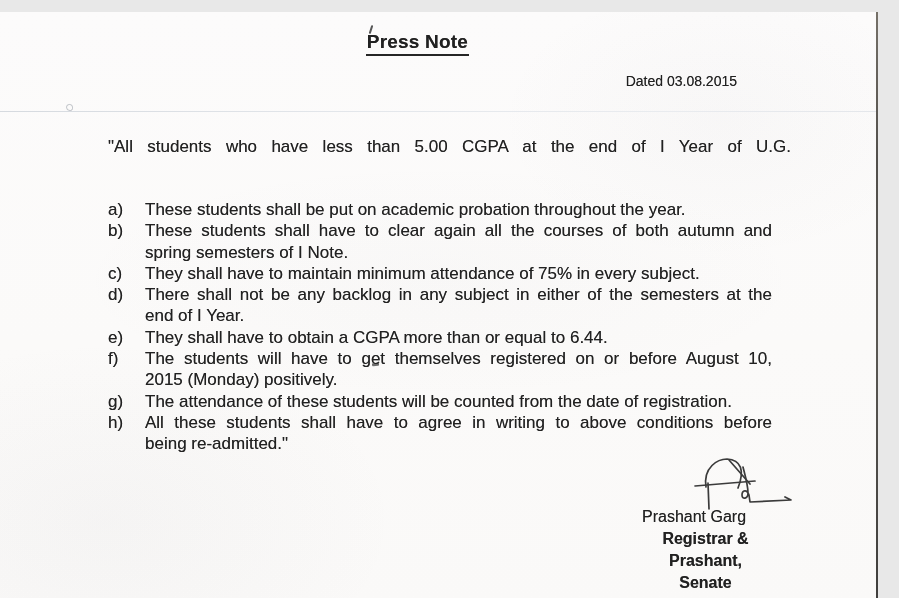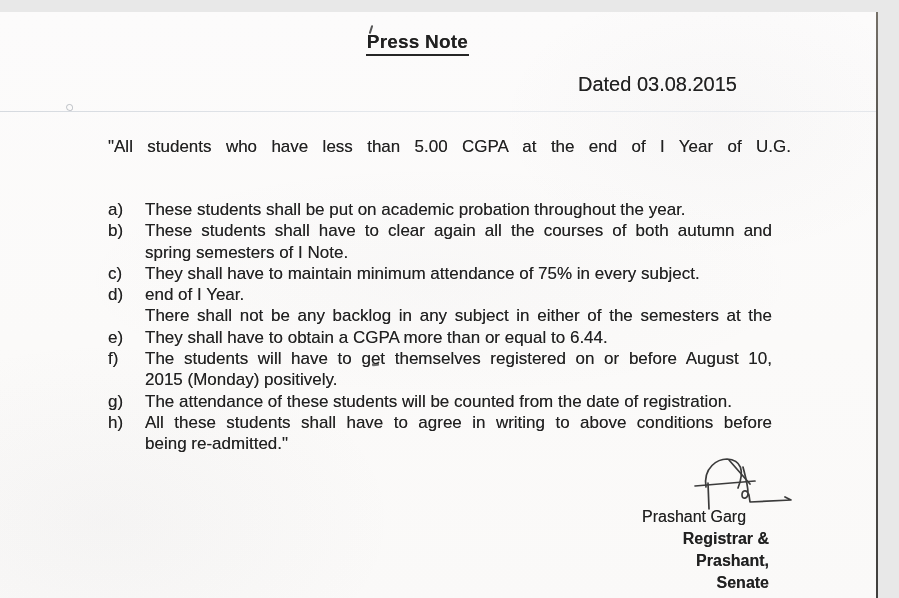--- a/index.html
+++ b/index.html
@@ -39,21 +39,21 @@
     width: 2px; height: 9px;
     background: #3a3a3a;
     border-radius: 2px;
     transform: rotate(18deg);
     opacity: 0.85;
   }
 
   
   .date-line {
     position: absolute; top: 61px; right: 141px;
-    font-size: 20px;
+    font-size: 14px;
   }
 
   
   .ln { display: block; }
   .ln:empty { display: none; }
   .ln.j { text-align: justify; text-align-last: justify; }
 
   .intro {
     position: absolute; top: 124px; left: 108px; width: 683px;
     font-size: 17px; line-height: 21.4px;
@@ -67,21 +67,21 @@
   .cond .marker { flex: 0 0 37px; width: 37px; }
   .cond .ctext { flex: 1 1 auto; min-width: 0; }
 
   
   .sig-svg { position: absolute; left: 692px; top: 443px; }
   .sig-block {
     position: absolute; left: 642px; top: 494px; width: 127px;
     font-size: 16px; line-height: 22px;
   }
   .sig-name { font-weight: normal; }
-  .sig-role { text-align: right; font-weight: bold; }
+  .sig-role { text-align: center; font-weight: bold; }
   .sig-inst { text-align: left;  font-weight: bold; }
 
   
   .scan-line {
     position: absolute; left: 0; top: 99px; width: 899px; height: 1px;
     background: linear-gradient(90deg, #cfd4da 0%, #dfe3e8 40%, #e6e9ed 75%, #dfe2e7 100%);
     opacity: 0.85;
   }
   .scan-speck {
     position: absolute; left: 66px; top: 92px; width: 5px; height: 5px;
@@ -144,22 +144,22 @@
     <div class="cond">
       <span class="marker">c)</span>
       <span class="ctext">
         <span class="ln">They shall have to maintain minimum attendance of 75% in every subject.</span>
       </span>
     </div>
 
     <div class="cond">
       <span class="marker">d)</span>
       <span class="ctext">
+        <span class="ln j">There shall not be any backlog in any subject in either of the semesters at the</span>
         <span class="ln">end of I Year.</span>
-        <span class="ln j">There shall not be any backlog in any subject in either of the semesters at the</span>
       </span>
     </div>
 
     <div class="cond">
       <span class="marker">e)</span>
       <span class="ctext">
         <span class="ln">They shall have to obtain a CGPA more than or equal to 6.44.</span>
       </span>
     </div>
 

